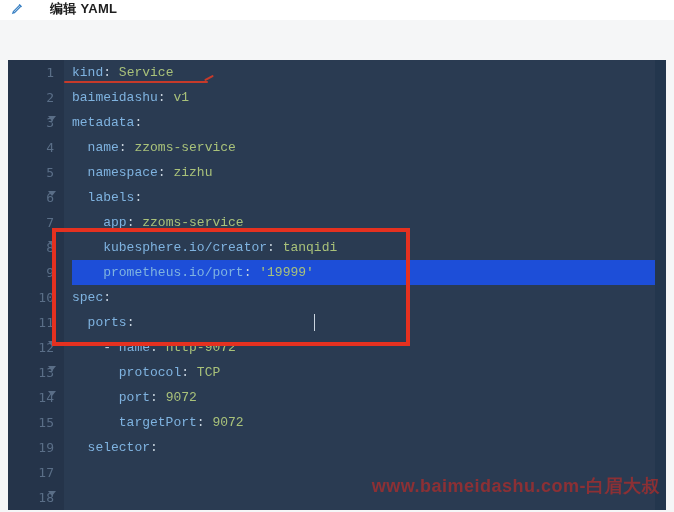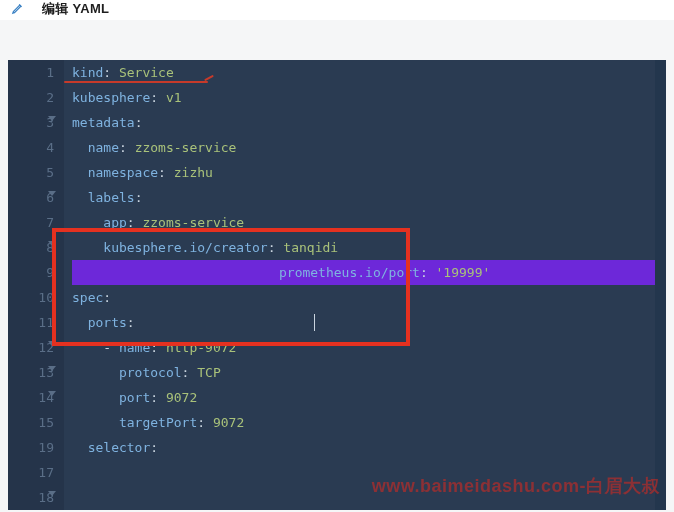--- a/index.html
+++ b/index.html
@@ -10,21 +10,21 @@
     height: 512px;
     overflow: hidden;
     position: relative;
   }
   .header-bar {
     height: 20px;
     background: #fff;
     display: flex;
     align-items: flex-start;
     padding: 0 10px;
-    gap: 16px;
+    gap: 24px;
   }
   .header-icon {
     width: 16px; height: 16px;
     display: flex; align-items: center; justify-content: center;
   }
   .header-title {
     font-size: 13px;
     font-weight: 600;
     color: #1e1e1e;
     letter-spacing: 0.3px;
@@ -59,23 +59,24 @@
     width: 0; height: 0;
     border-left: 4px solid transparent;
     border-right: 4px solid transparent;
     border-top: 5px solid #5a6e87;
   }
   .code {
     flex: 1;
     color: #c9d4df;
     padding-left: 8px;
     position: relative;
+    font-family: Liberation Mono, monospace;
   }
   .code .row { height: 25px; white-space: pre; position: relative; }
-  .code .row.hl { background: #6d28d9; text-align: center; }
+  .code .row.hl { background: #1d4ed8; }
   .tok-key { color: #7fb3e0; }
   .tok-str { color: #a9c27a; }
   .tok-punc { color: #c9d4df; }
   .underline-red {
     position: absolute;
     height: 2px;
     background: #c63a2a;
     border-radius: 1px;
   }
   .underline-red.tail {
@@ -142,21 +143,21 @@
         <div class="ln">12<span class="fold"></span></div>
         <div class="ln">13<span class="fold"></span></div>
         <div class="ln">14<span class="fold"></span></div>
         <div class="ln">15</div>
         <div class="ln">19</div>
         <div class="ln">17</div>
         <div class="ln">18<span class="fold"></span></div>
       </div>
     <div class="code" id="code">
         <div class="row"><span></span><span class="tok-key">kind</span><span class="tok-punc">: </span><span class="tok-str">Service</span></div>
-        <div class="row"><span></span><span class="tok-key">kubesphere</span><span class="tok-punc">: </span><span class="tok-str">v1</span></div>
+        <div class="row"><span></span><span class="tok-key">baimeidashu</span><span class="tok-punc">: </span><span class="tok-str">v1</span></div>
         <div class="row"><span></span><span class="tok-key">metadata</span><span class="tok-punc">:</span></div>
         <div class="row"><span>  </span><span class="tok-key">name</span><span class="tok-punc">: </span><span class="tok-str">zzoms-service</span></div>
         <div class="row"><span>  </span><span class="tok-key">namespace</span><span class="tok-punc">: </span><span class="tok-str">zizhu</span></div>
         <div class="row"><span>  </span><span class="tok-key">labels</span><span class="tok-punc">:</span></div>
         <div class="row"><span>    </span><span class="tok-key">app</span><span class="tok-punc">: </span><span class="tok-str">zzoms-service</span></div>
         <div class="row"><span>    </span><span class="tok-key">kubesphere.io/creator</span><span class="tok-punc">: </span><span class="tok-str">tanqidi</span></div>
         <div class="row hl"><span>    </span><span class="tok-key">prometheus.io/port</span><span class="tok-punc">: </span><span class="tok-str">'19999'</span></div>
         <div class="row"><span></span><span class="tok-key">spec</span><span class="tok-punc">:</span></div>
         <div class="row"><span>  </span><span class="tok-key">ports</span><span class="tok-punc">:</span></div>
         <div class="row"><span>    </span><span class="tok-punc">- </span><span class="tok-key">name</span><span class="tok-punc">: </span><span class="tok-str">http-9072</span></div>

